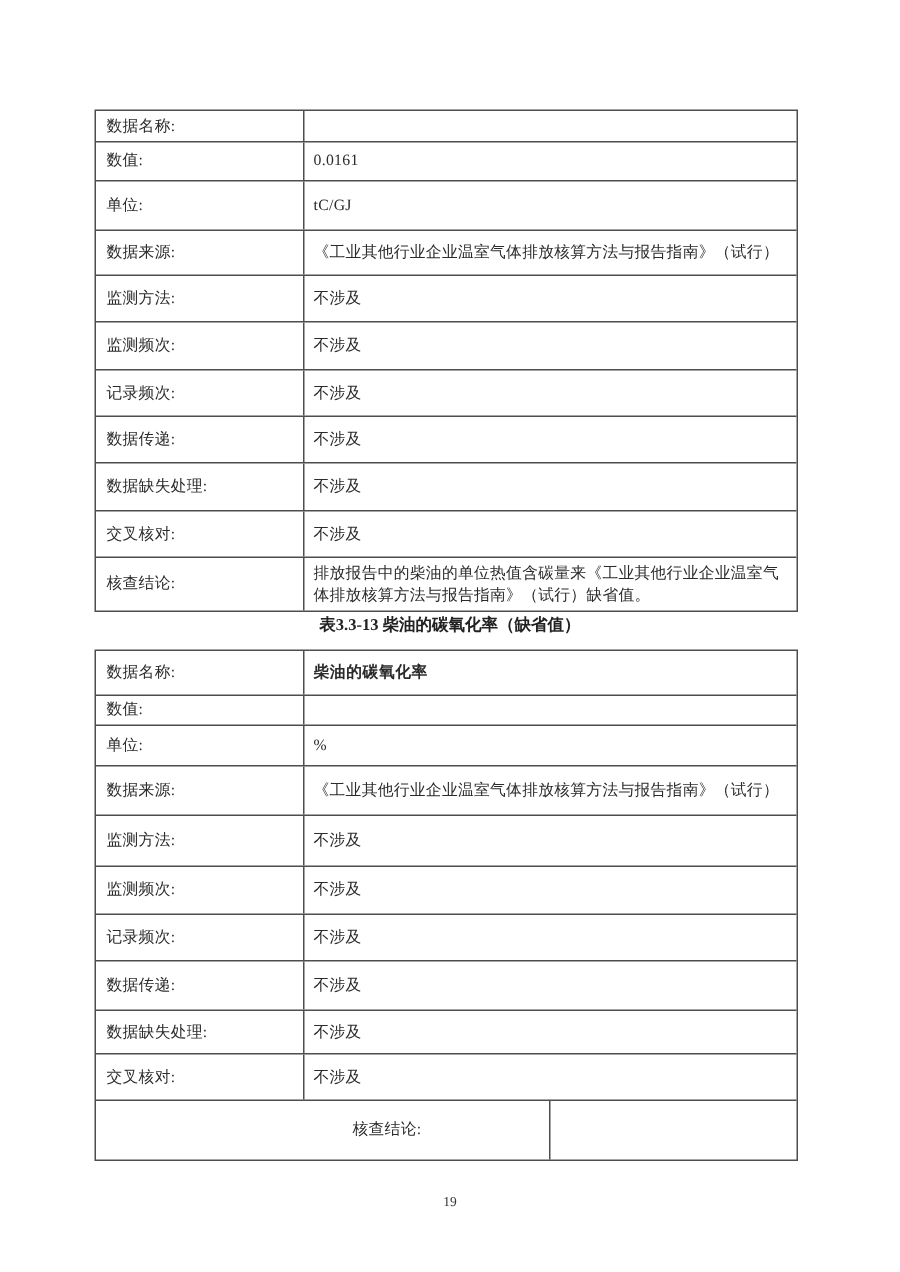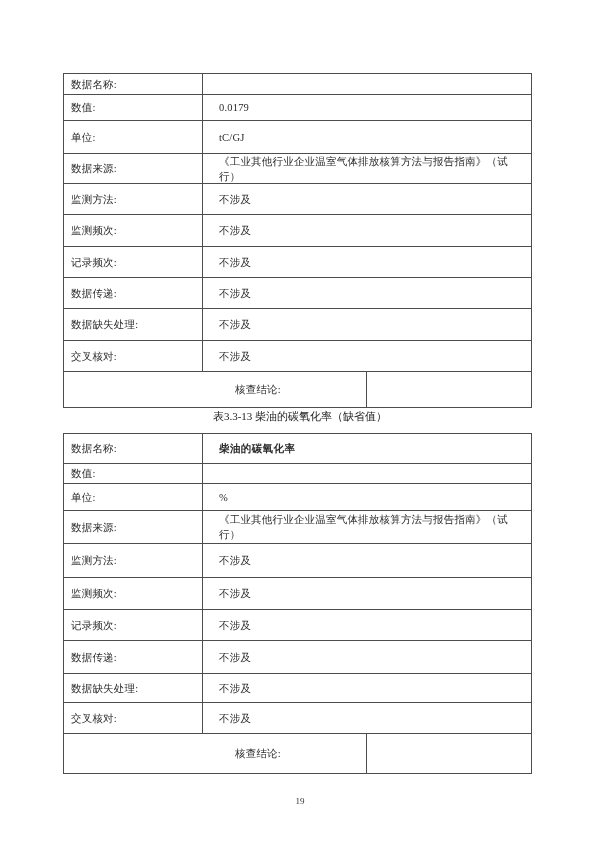--- a/index.html
+++ b/index.html
@@ -17,21 +17,20 @@
     left:63px;
     width:469px;
     border:1px solid #4d4d4d;
     box-sizing:border-box;
     background:#ffffff;
   }
   .tr{
     display:flex;
     border-bottom:1px solid #4d4d4d;
     box-sizing:border-box;
-    gap:10px;
   }
   .tr:last-child{border-bottom:none;justify-content:center;}
   .td{
     display:flex;
     align-items:center;
     box-sizing:border-box;
     font-size:10.5px;
     line-height:15px;
     letter-spacing:0.2px;
   }
@@ -46,21 +45,21 @@
     flex:1;
     padding-left:6px;
     padding-right:8px;
   }
   .td.value.bold{font-weight:bold;letter-spacing:0.4px;}
   .caption{
     position:absolute;
     left:0;
     width:100%;
     text-align:center;
-    font-weight:normal;
+    font-weight:bold;
     font-size:11px;
     color:#222222;
   }
   .page-number{
     position:absolute;
     left:0;
     width:100%;
     text-align:center;
     font-size:9px;
     color:#333333;
@@ -94,21 +93,21 @@
 <body>
 
 <div class="page">
 
   <div class="doc-table" id="t1" style="top:73px;">
     <div class="tr">
       <div class="td label">数据名称:</div>
     </div>
     <div class="tr">
       <div class="td label">数值:</div>
-      <div class="td value">0.0179</div>
+      <div class="td value">0.0161</div>
     </div>
     <div class="tr">
       <div class="td label">单位:</div>
       <div class="td value">tC/GJ</div>
     </div>
     <div class="tr">
       <div class="td label">数据来源:</div>
       <div class="td value">《工业其他行业企业温室气体排放核算方法与报告指南》（试行）</div>
     </div>
     <div class="tr">
@@ -130,20 +129,21 @@
     <div class="tr">
       <div class="td label">数据缺失处理:</div>
       <div class="td value">不涉及</div>
     </div>
     <div class="tr">
       <div class="td label">交叉核对:</div>
       <div class="td value">不涉及</div>
     </div>
     <div class="tr">
       <div class="td label">核查结论:</div>
+      <div class="td value">排放报告中的柴油的单位热值含碳量来《工业其他行业企业温室气体排放核算方法与报告指南》（试行）缺省值。</div>
     </div>
   </div>
 
   <div class="caption" style="top:409px;">表3.3-13 柴油的碳氧化率（缺省值）</div>
 
   <div class="doc-table" id="t2" style="top:433px;">
     <div class="tr">
       <div class="td label">数据名称:</div>
       <div class="td value bold">柴油的碳氧化率</div>
     </div>

